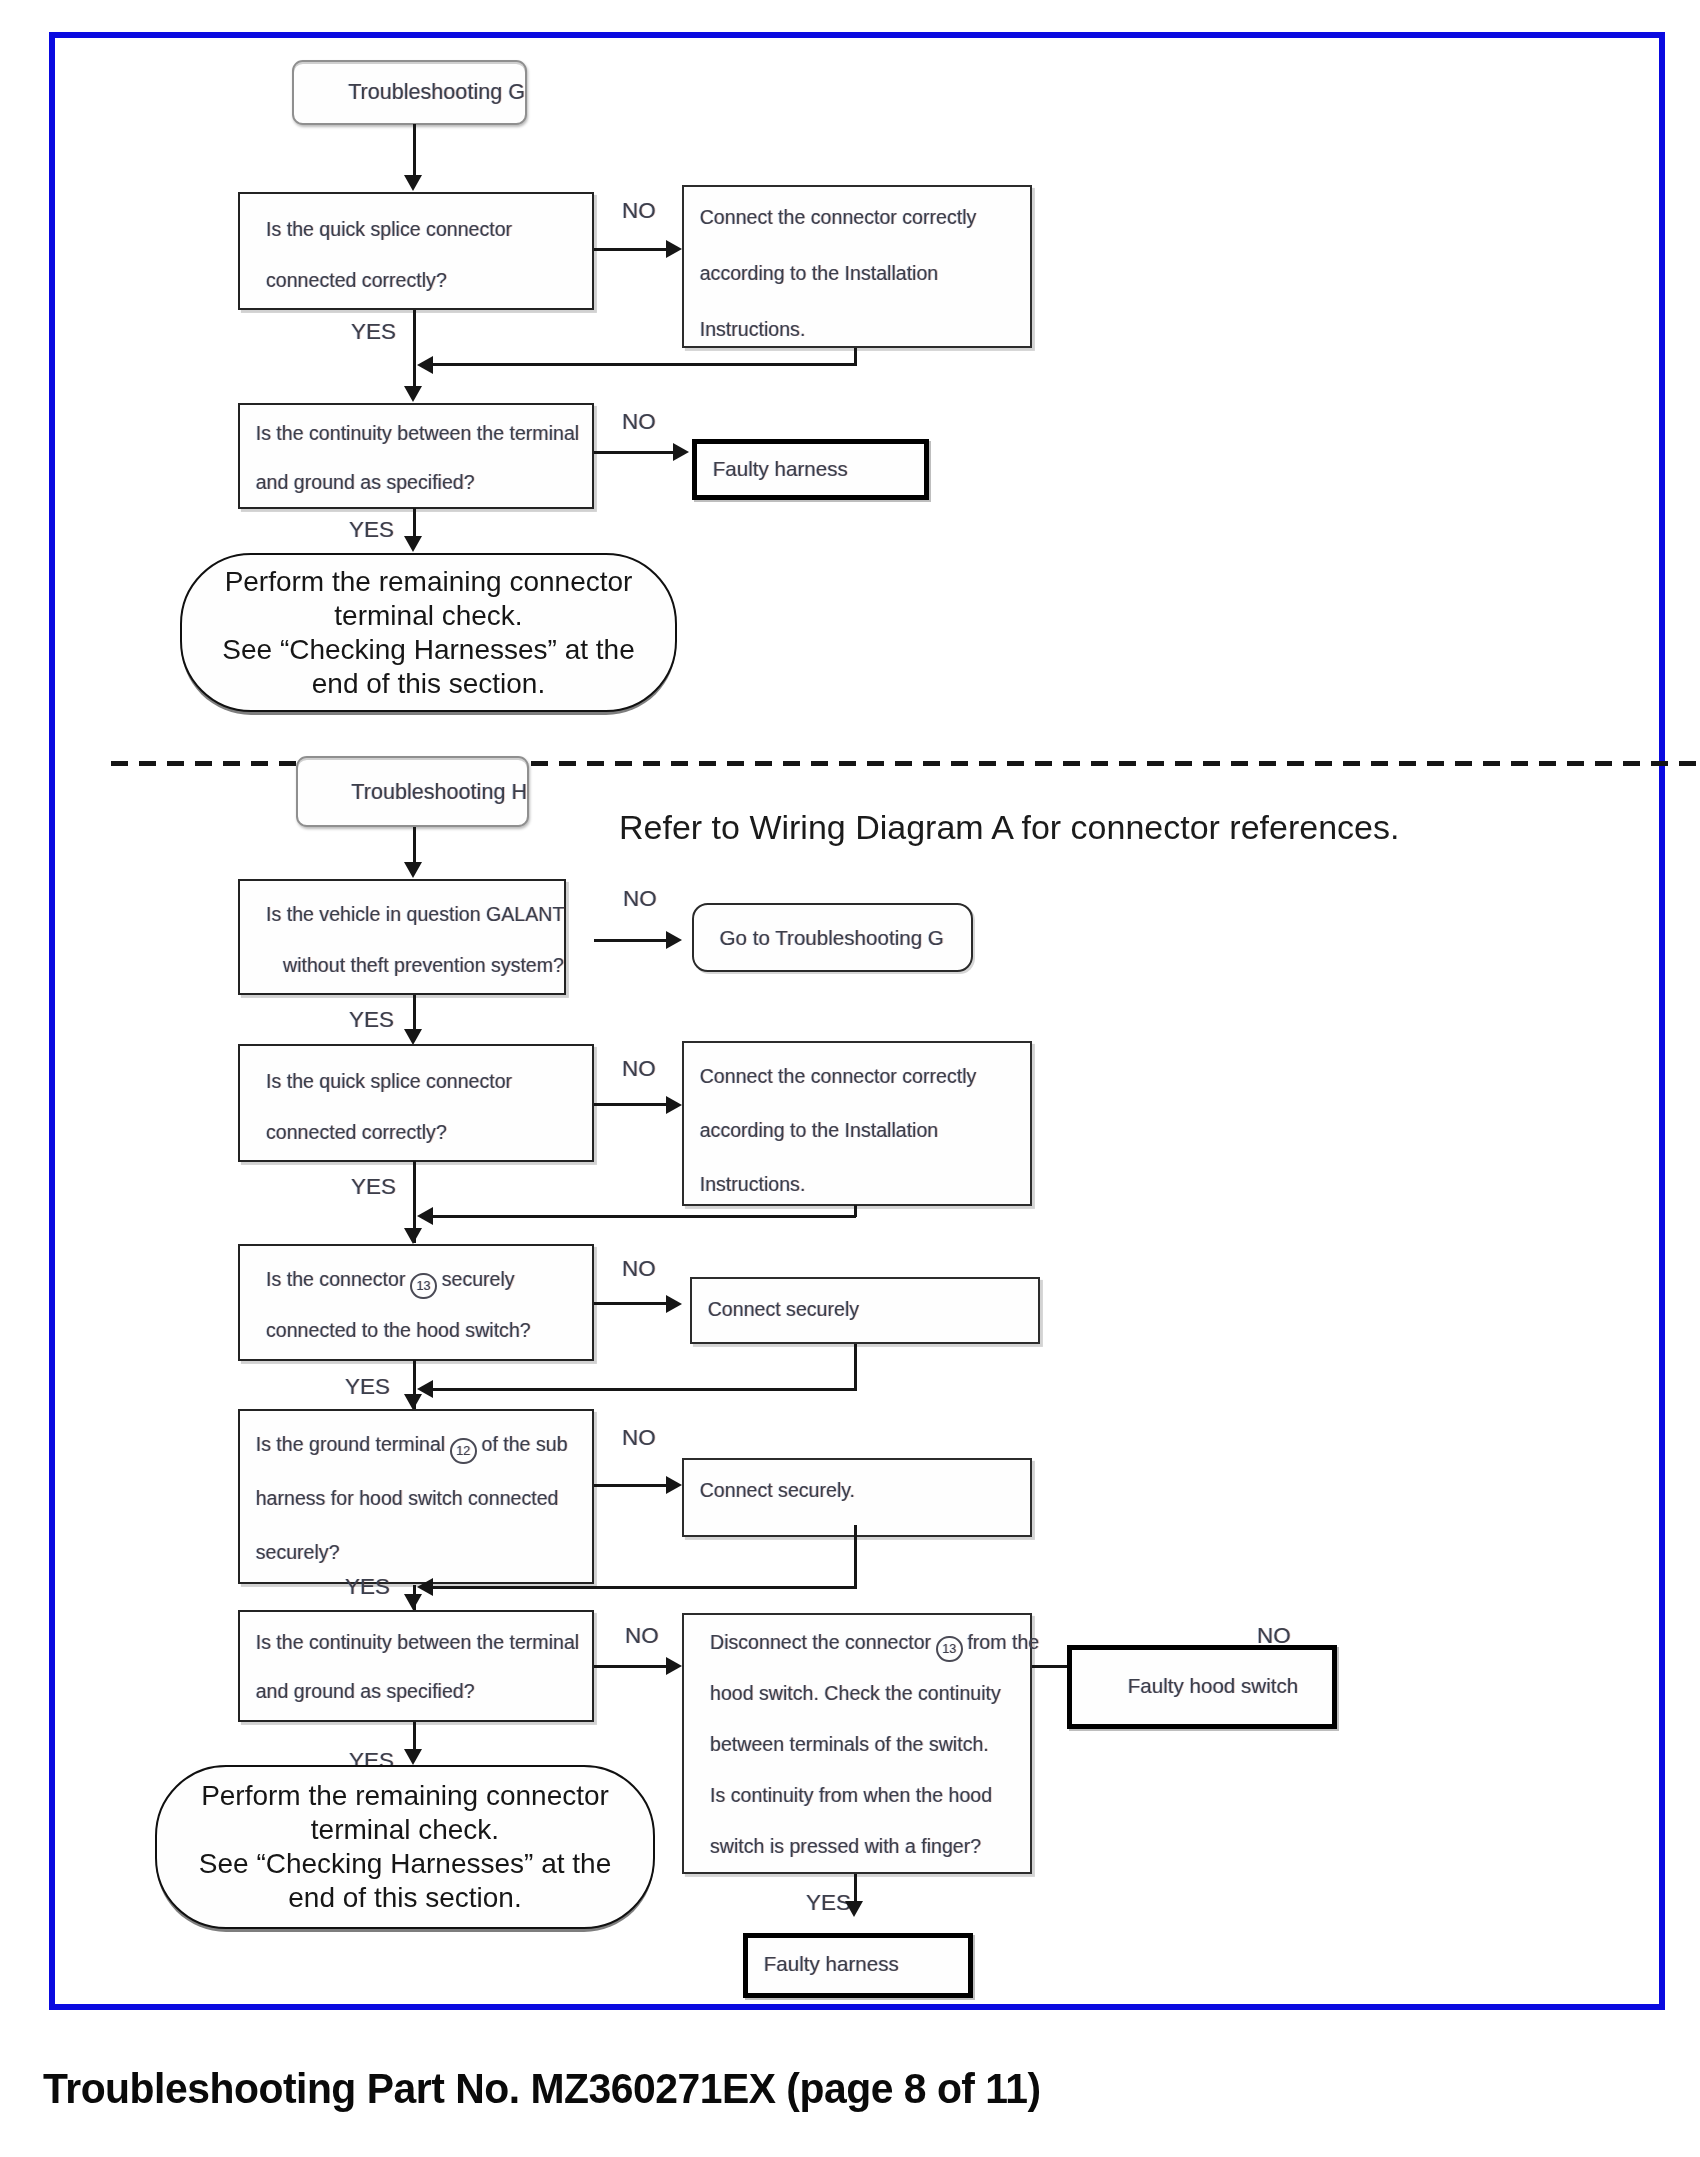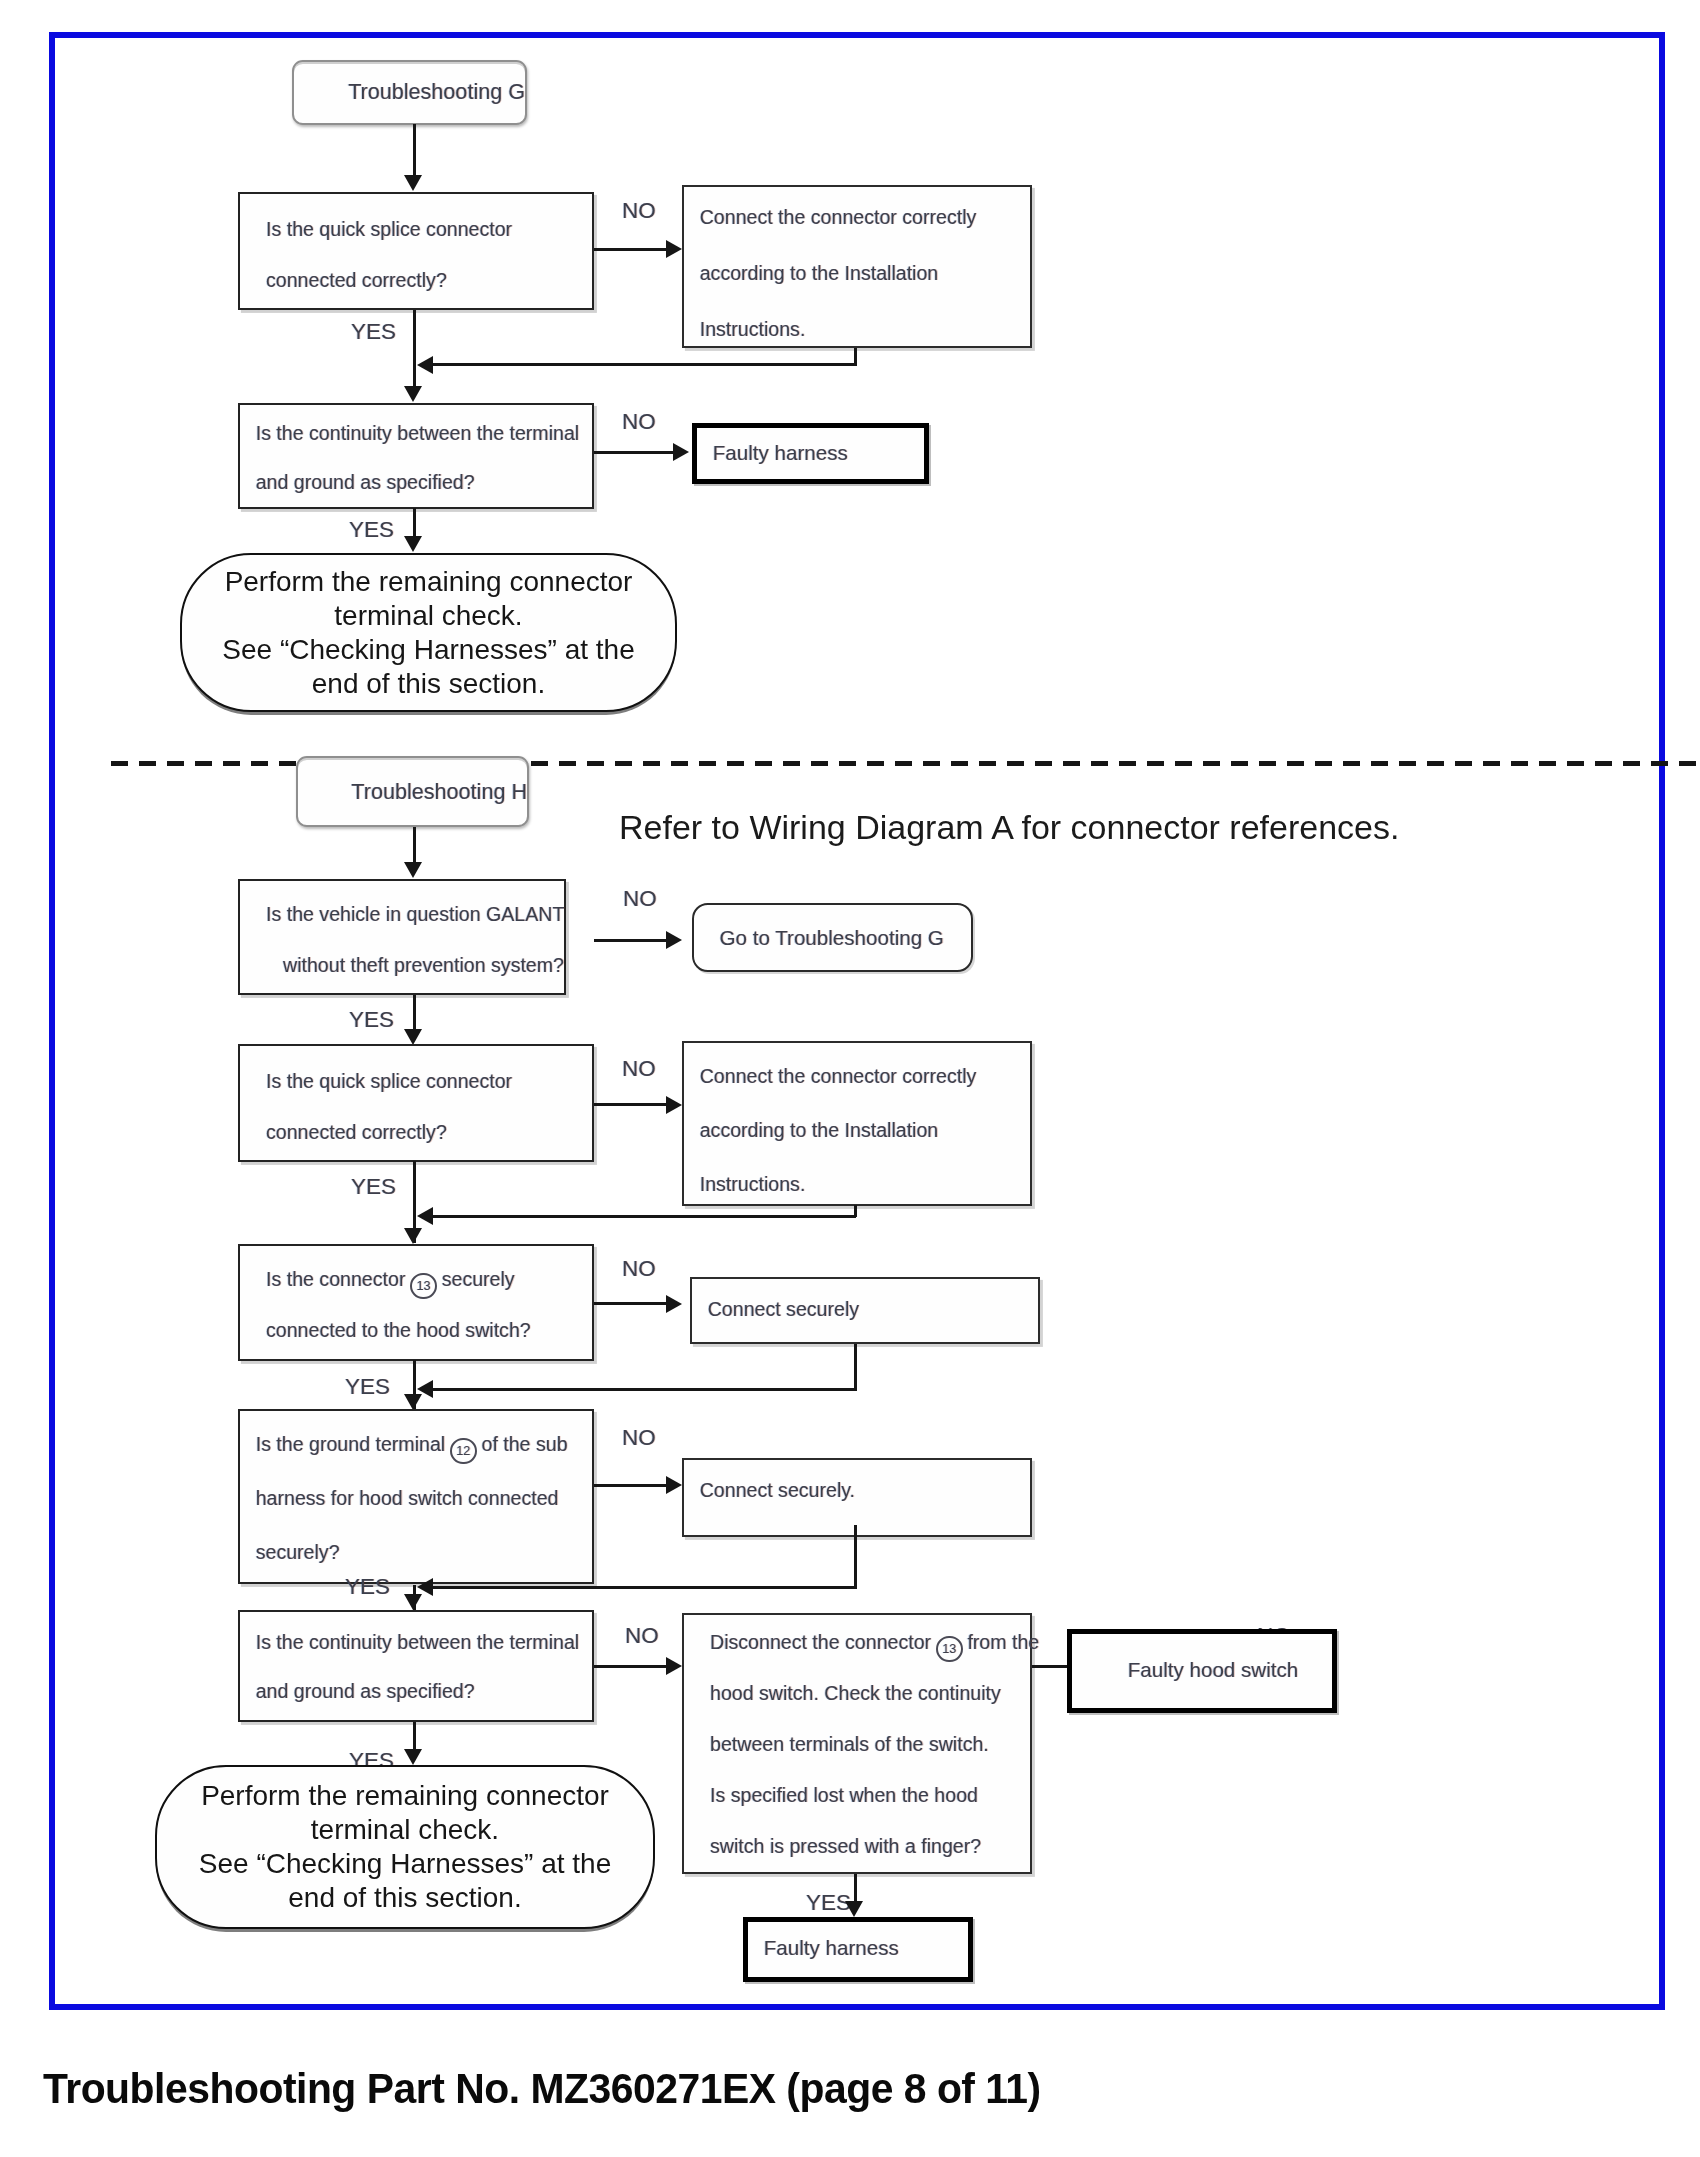--- a/index.html
+++ b/index.html
@@ -7,21 +7,21 @@
     position:relative; width:1701px; height:2157px; background:#ffffff;
     font-family:"Liberation Sans", sans-serif; overflow:hidden;
   }
   #frame {
     position:absolute; left:49px; top:32px; width:1604px; height:1966px;
     border:6.9px solid #0a0ae0; background:#ffffff;
   }
   .box { position:absolute; background:#fefefe; box-sizing:border-box; }
   .dec  { border:2.9px solid #232323; box-shadow:2.9px 2.9px 0 rgba(90,90,90,.28); }
   .act  { border:2px solid #2c2c2c; box-shadow:2.9px 2.9px 0 rgba(110,110,110,.30); }
-  .thick{ border:5.9px solid #000;    box-shadow:2px 2px 0 rgba(70,70,70,.35); }
+  .thick{ border:5.9px solid #000;    box-shadow:2px 2px 0 rgba(70,70,70,.35);margin-top:16px; }
   .pill {
     border:2px solid #8f8f8f; border-radius:10.8px;
     box-shadow:1px 2px 2.9px rgba(0,0,0,.28), inset 0 2px 0 #cfcfcf;
     display:flex; align-items:center; justify-content:flex-end;
   }
   .goto { border:2.9px solid #2a2a2a; border-radius:15.7px; box-shadow:2px 2px 0 rgba(90,90,90,.25);
           display:flex; align-items:center; padding-left:25.5px; }
   .term {
     border:2.9px solid #101010; border-radius:71px;
     box-shadow:0 3.9px 0 -1px rgba(20,20,20,.55);
@@ -191,21 +191,21 @@
     <div class="lbl fz" style="left:570px;top:1585px;">NO</div>
     <div class="hline" style="left:539px;top:1627px;width:73px;"></div>
     <div class="ah ah-r" style="left:611px;top:1619px;"></div>
 
     <div class="box act fz lh52" style="left:627px;top:1575px;width:350px;height:261px;padding-top:2px;">
       <div class="tx">
         <span>Disconnect the connector</span><span class="circ">13</span><span>from the</span>
       </div>
       <div class="tx">hood switch. Check the continuity</div>
       <div class="tx">between terminals of the switch.</div>
-      <div class="tx">Is specified lost when the hood</div>
+      <div class="tx">Is continuity from when the hood</div>
       <div class="tx">switch is pressed with a finger?</div>
     </div>
 
     <div class="lbl fz" style="left:1202px;top:1585px;">NO</div>
     <div class="hline" style="left:977px;top:1627px;width:75px;"></div>
     <div class="ah ah-r" style="left:1052px;top:1619px;"></div>
     <div class="box thick fz" style="left:1012px;top:1591px;width:270px;height:84px;padding-left:40px;">
       <div class="tx" style="line-height:71px;font-size:20.6px;">Faulty hood switch</div>
     </div>
 

